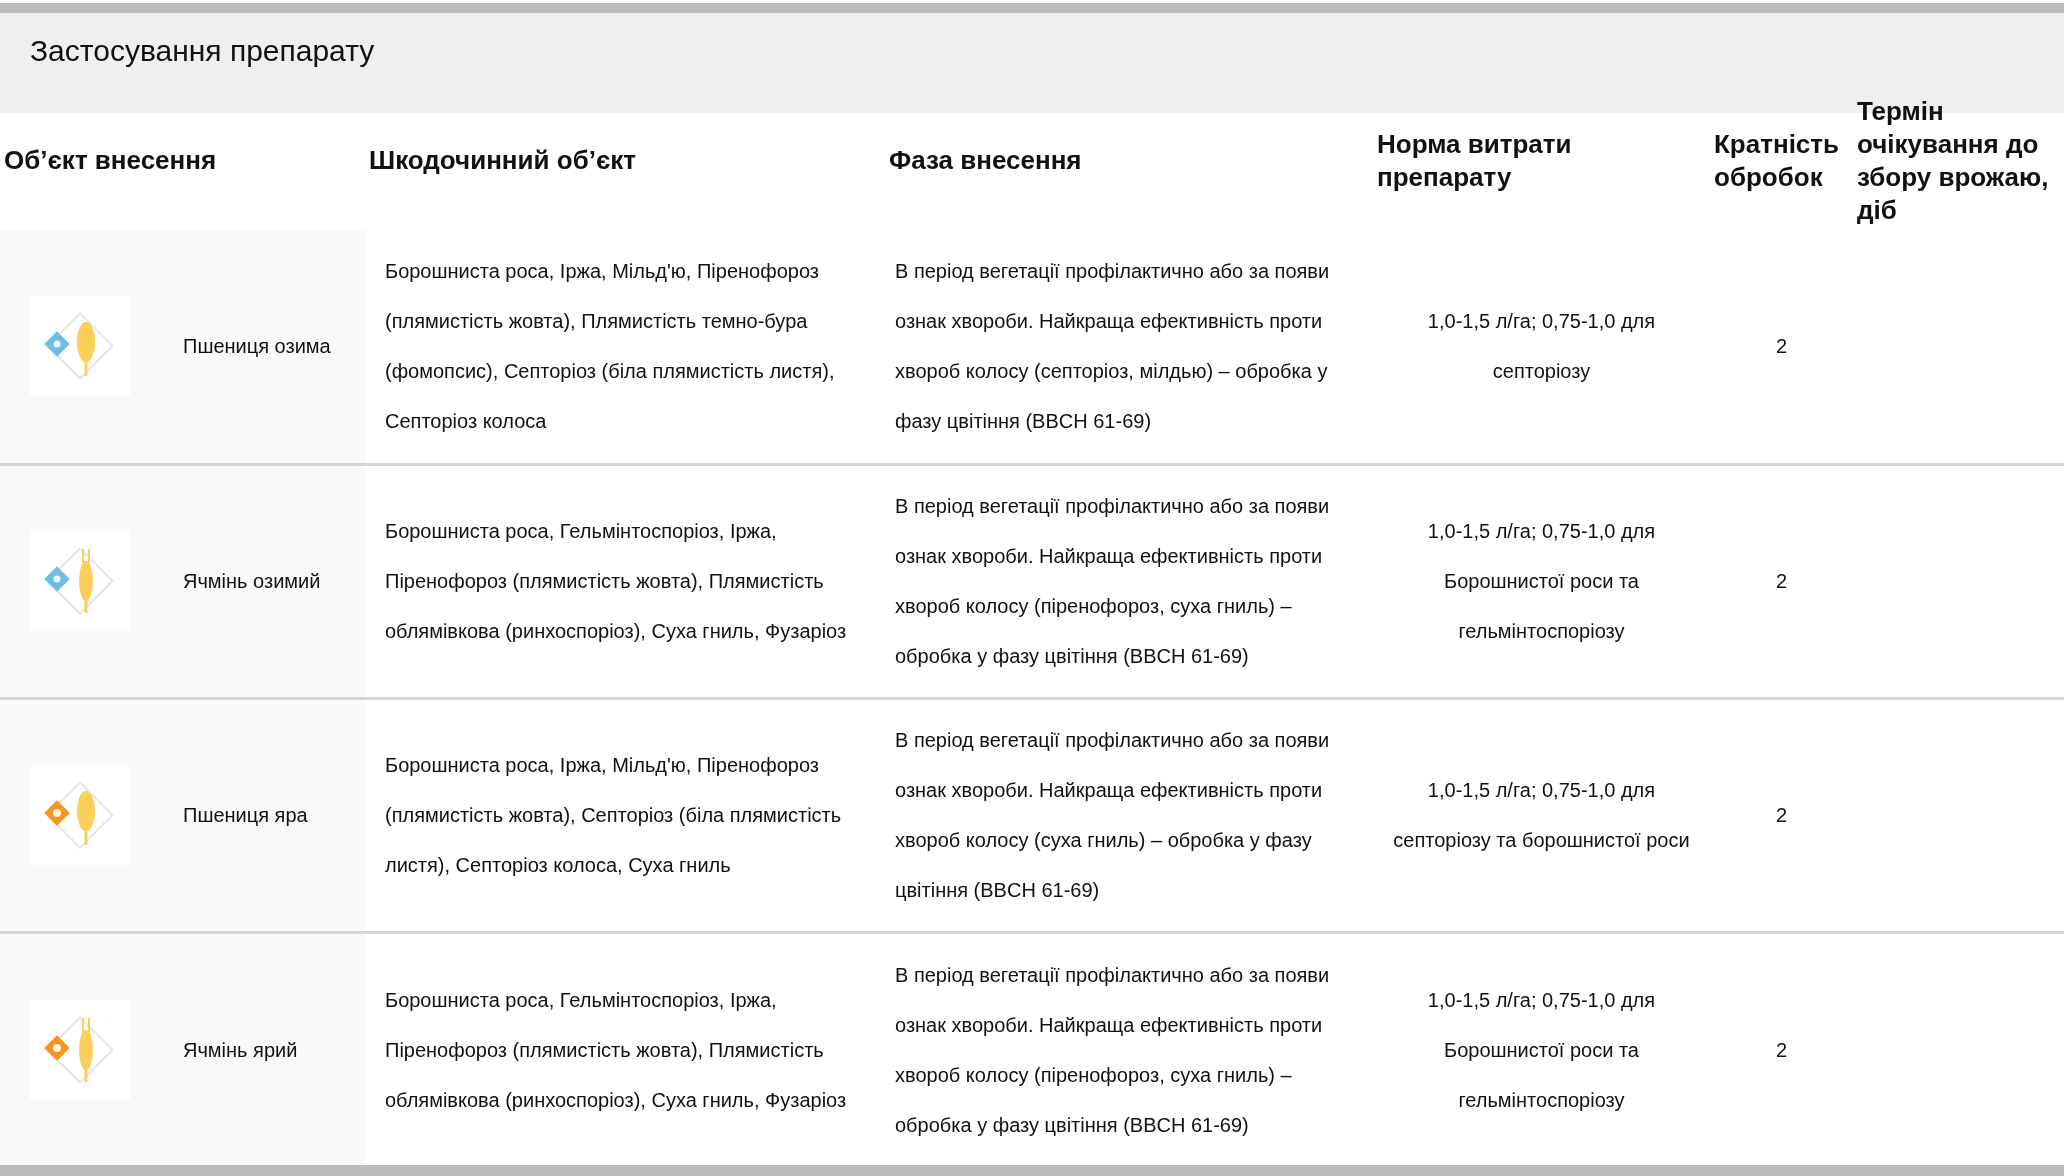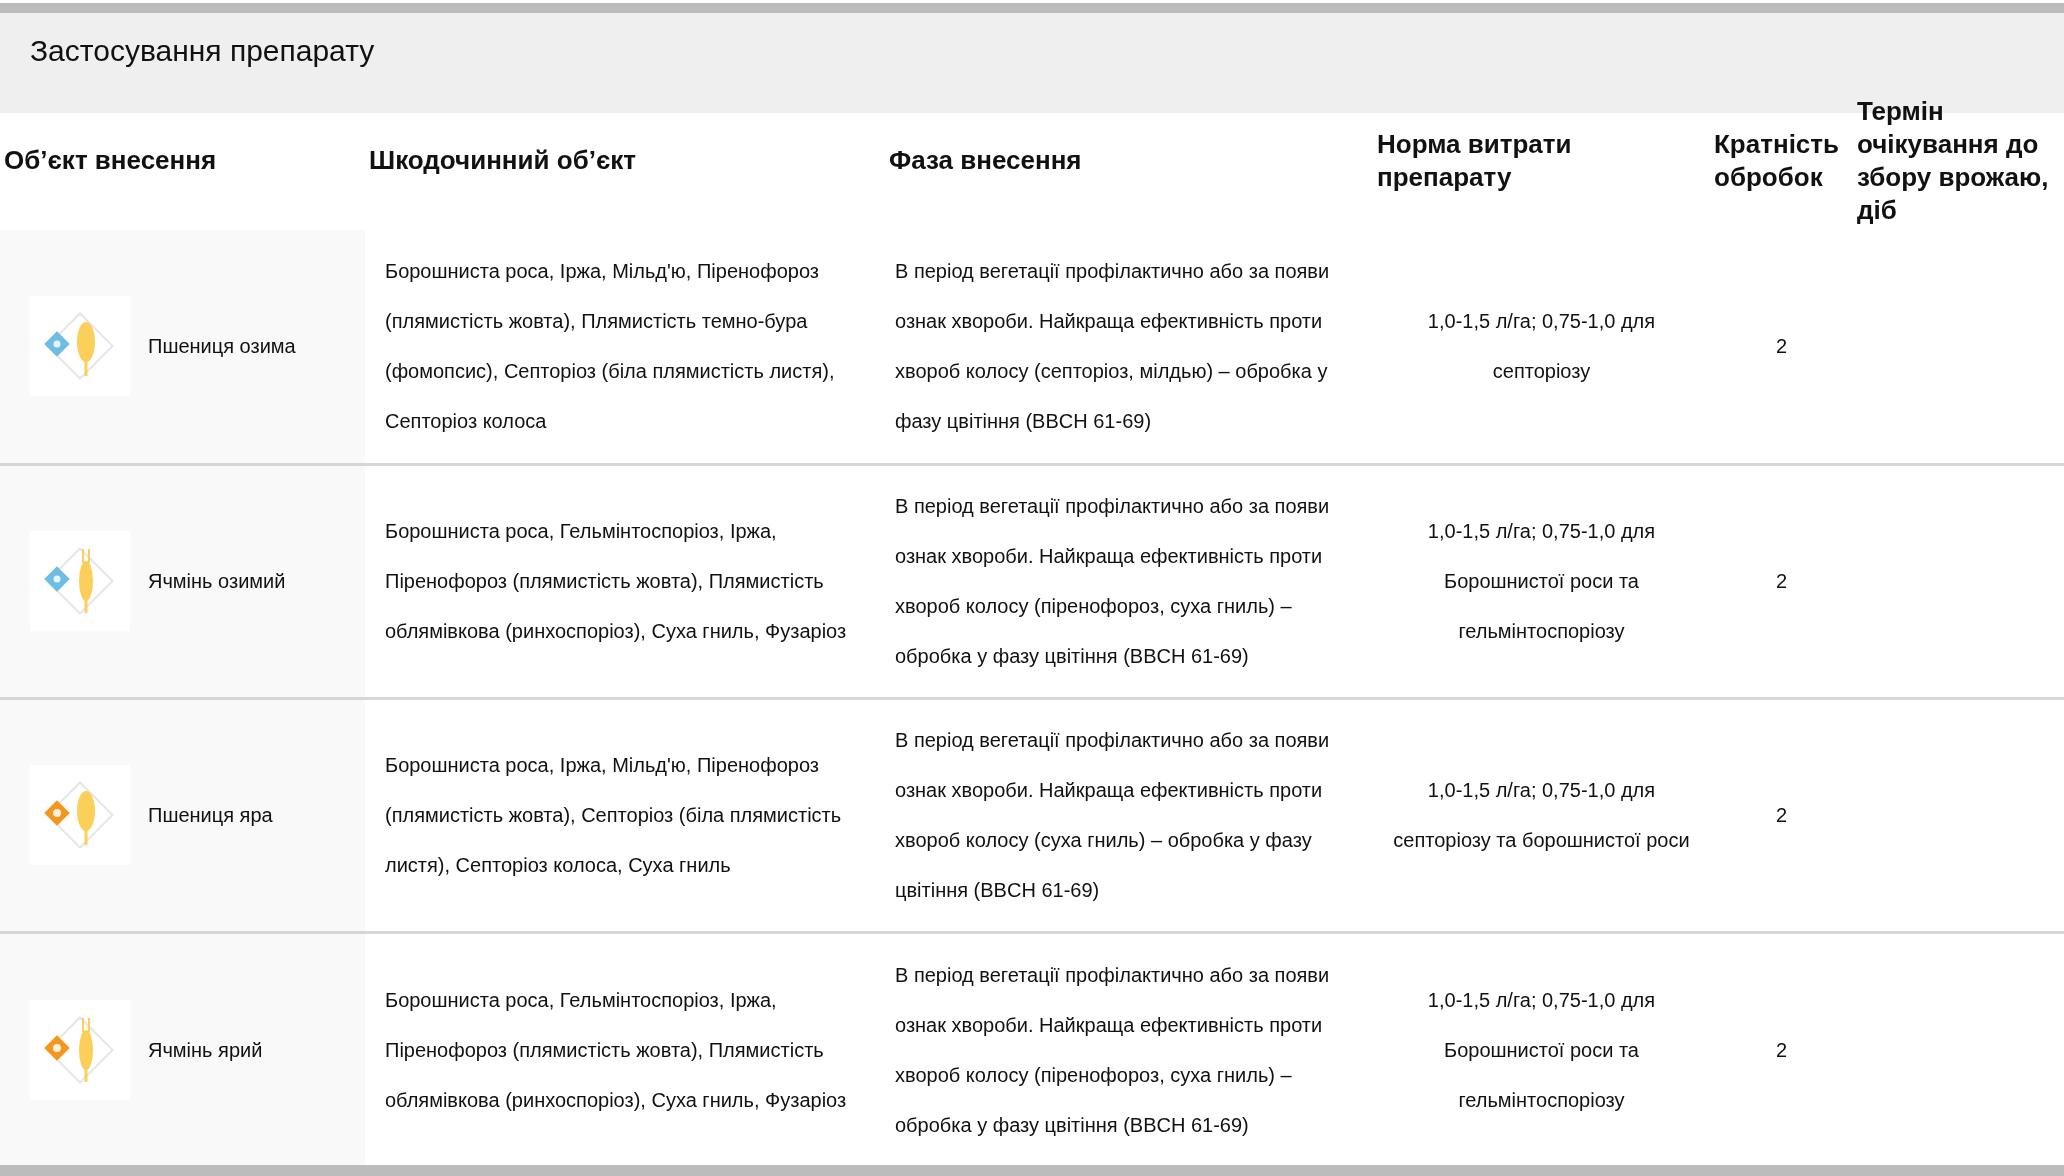--- a/index.html
+++ b/index.html
@@ -8,21 +8,21 @@
   .topbar { position:absolute; left:0; top:3px; width:2064px; height:10px; background:#bcbcbc; }
   .section-head { position:absolute; left:0; top:13px; width:2064px; height:100px; background:#efefef; }
   .section-title { position:absolute; left:30px; top:18px; font-size:30px; line-height:40px; color:#111; }
   table.apps { position:absolute; left:0; top:91px; width:2064px; border-collapse:collapse; table-layout:fixed; }
   col.c1{width:365px} col.c2{width:520px} col.c3{width:488px} col.c4{width:337px} col.c5{width:143px} col.c6{width:211px}
   thead th { height:139px; font-weight:bold; font-size:26px; line-height:33px; text-align:left; vertical-align:middle; padding:0 4px; }
   tbody tr { height:234px; border-bottom:3px solid #d6d6d6; }
   tbody tr:last-child { border-bottom:none; }
   tbody td { font-size:20px; line-height:50px; vertical-align:middle; padding:0; }
   td.crop { background:#f9f9f9; }
-  .crop-inner { display:flex; align-items:center; padding-left:30px; }
+  .crop-inner { display:flex; align-items:center; padding-left:30px;gap:35px; }
   .icon-box { width:100px; height:100px; background:#ffffff; display:flex; align-items:center; justify-content:center; flex:none; }
   .crop-name { margin-left:18px; white-space:nowrap; }
   td.pests { padding-left:20px; padding-right:10px; }
   td.phase { padding:0 10px; }
   td.rate { text-align:center; padding:0 14px; }
   td.count { text-align:center; }
   td.wait { text-align:center; }
   .bottombar { position:absolute; left:0; top:1165px; width:2064px; height:11px; background:#bcbcbc; }
 </style>
 </head>

